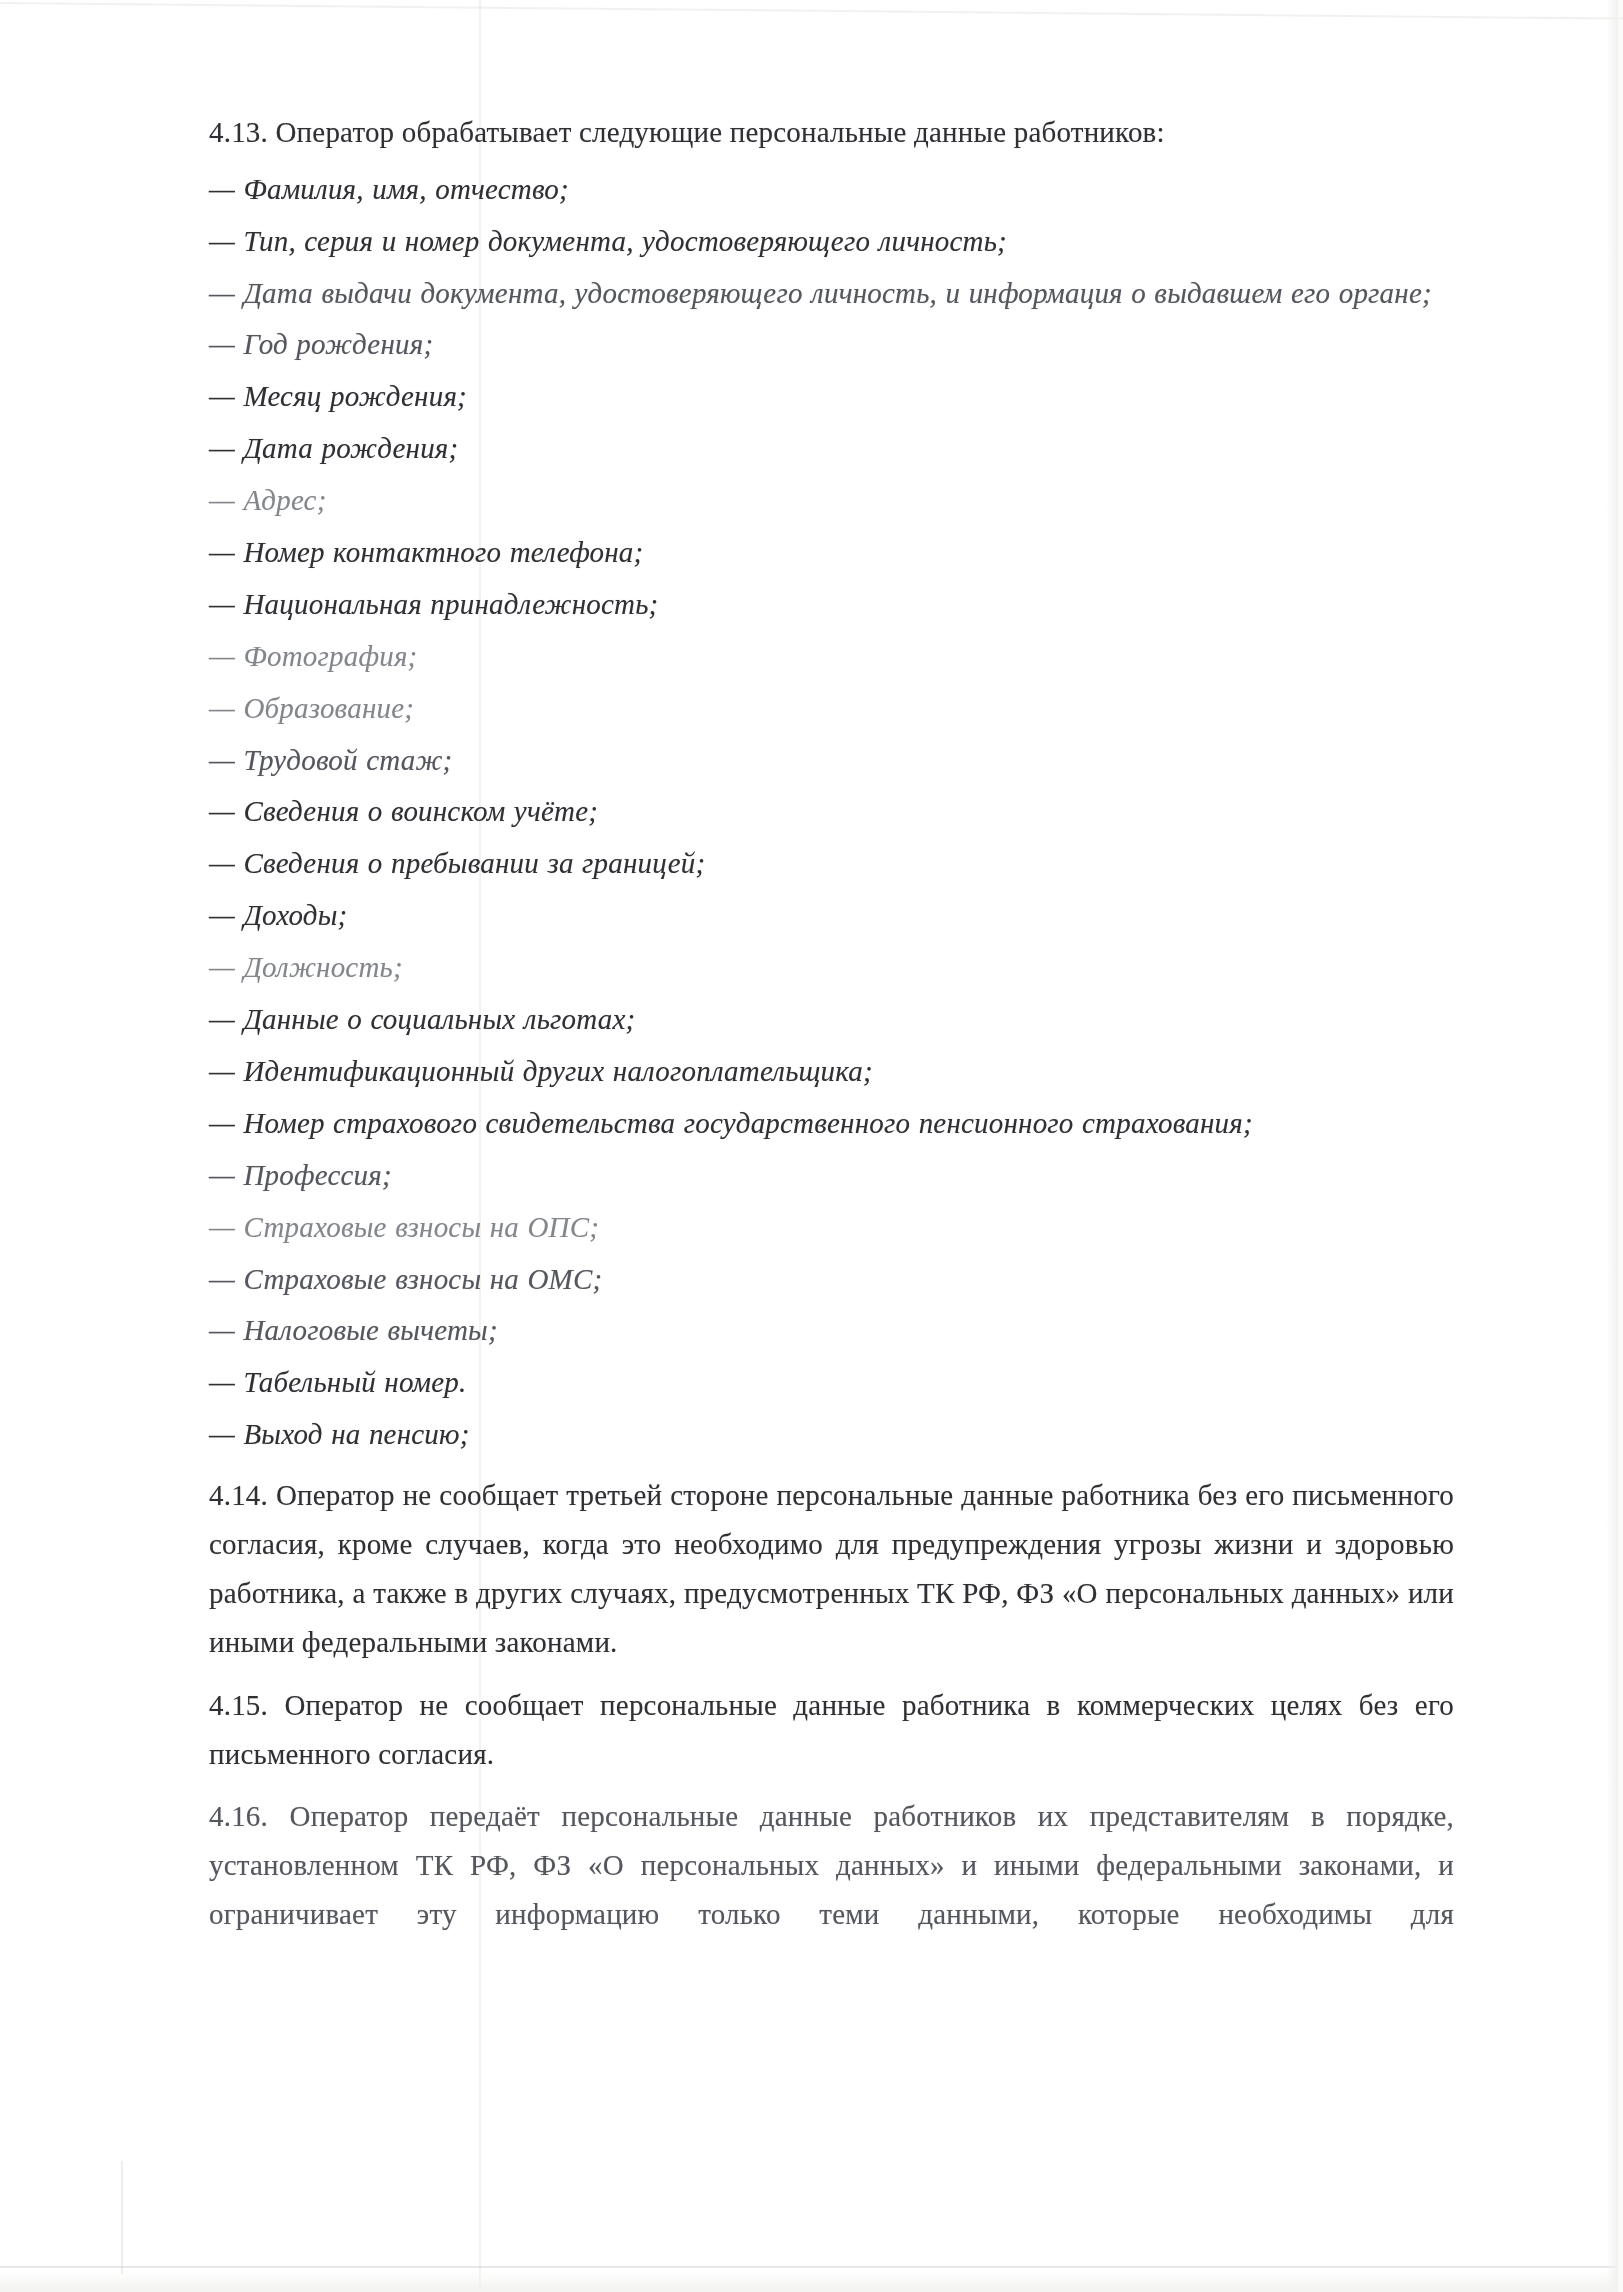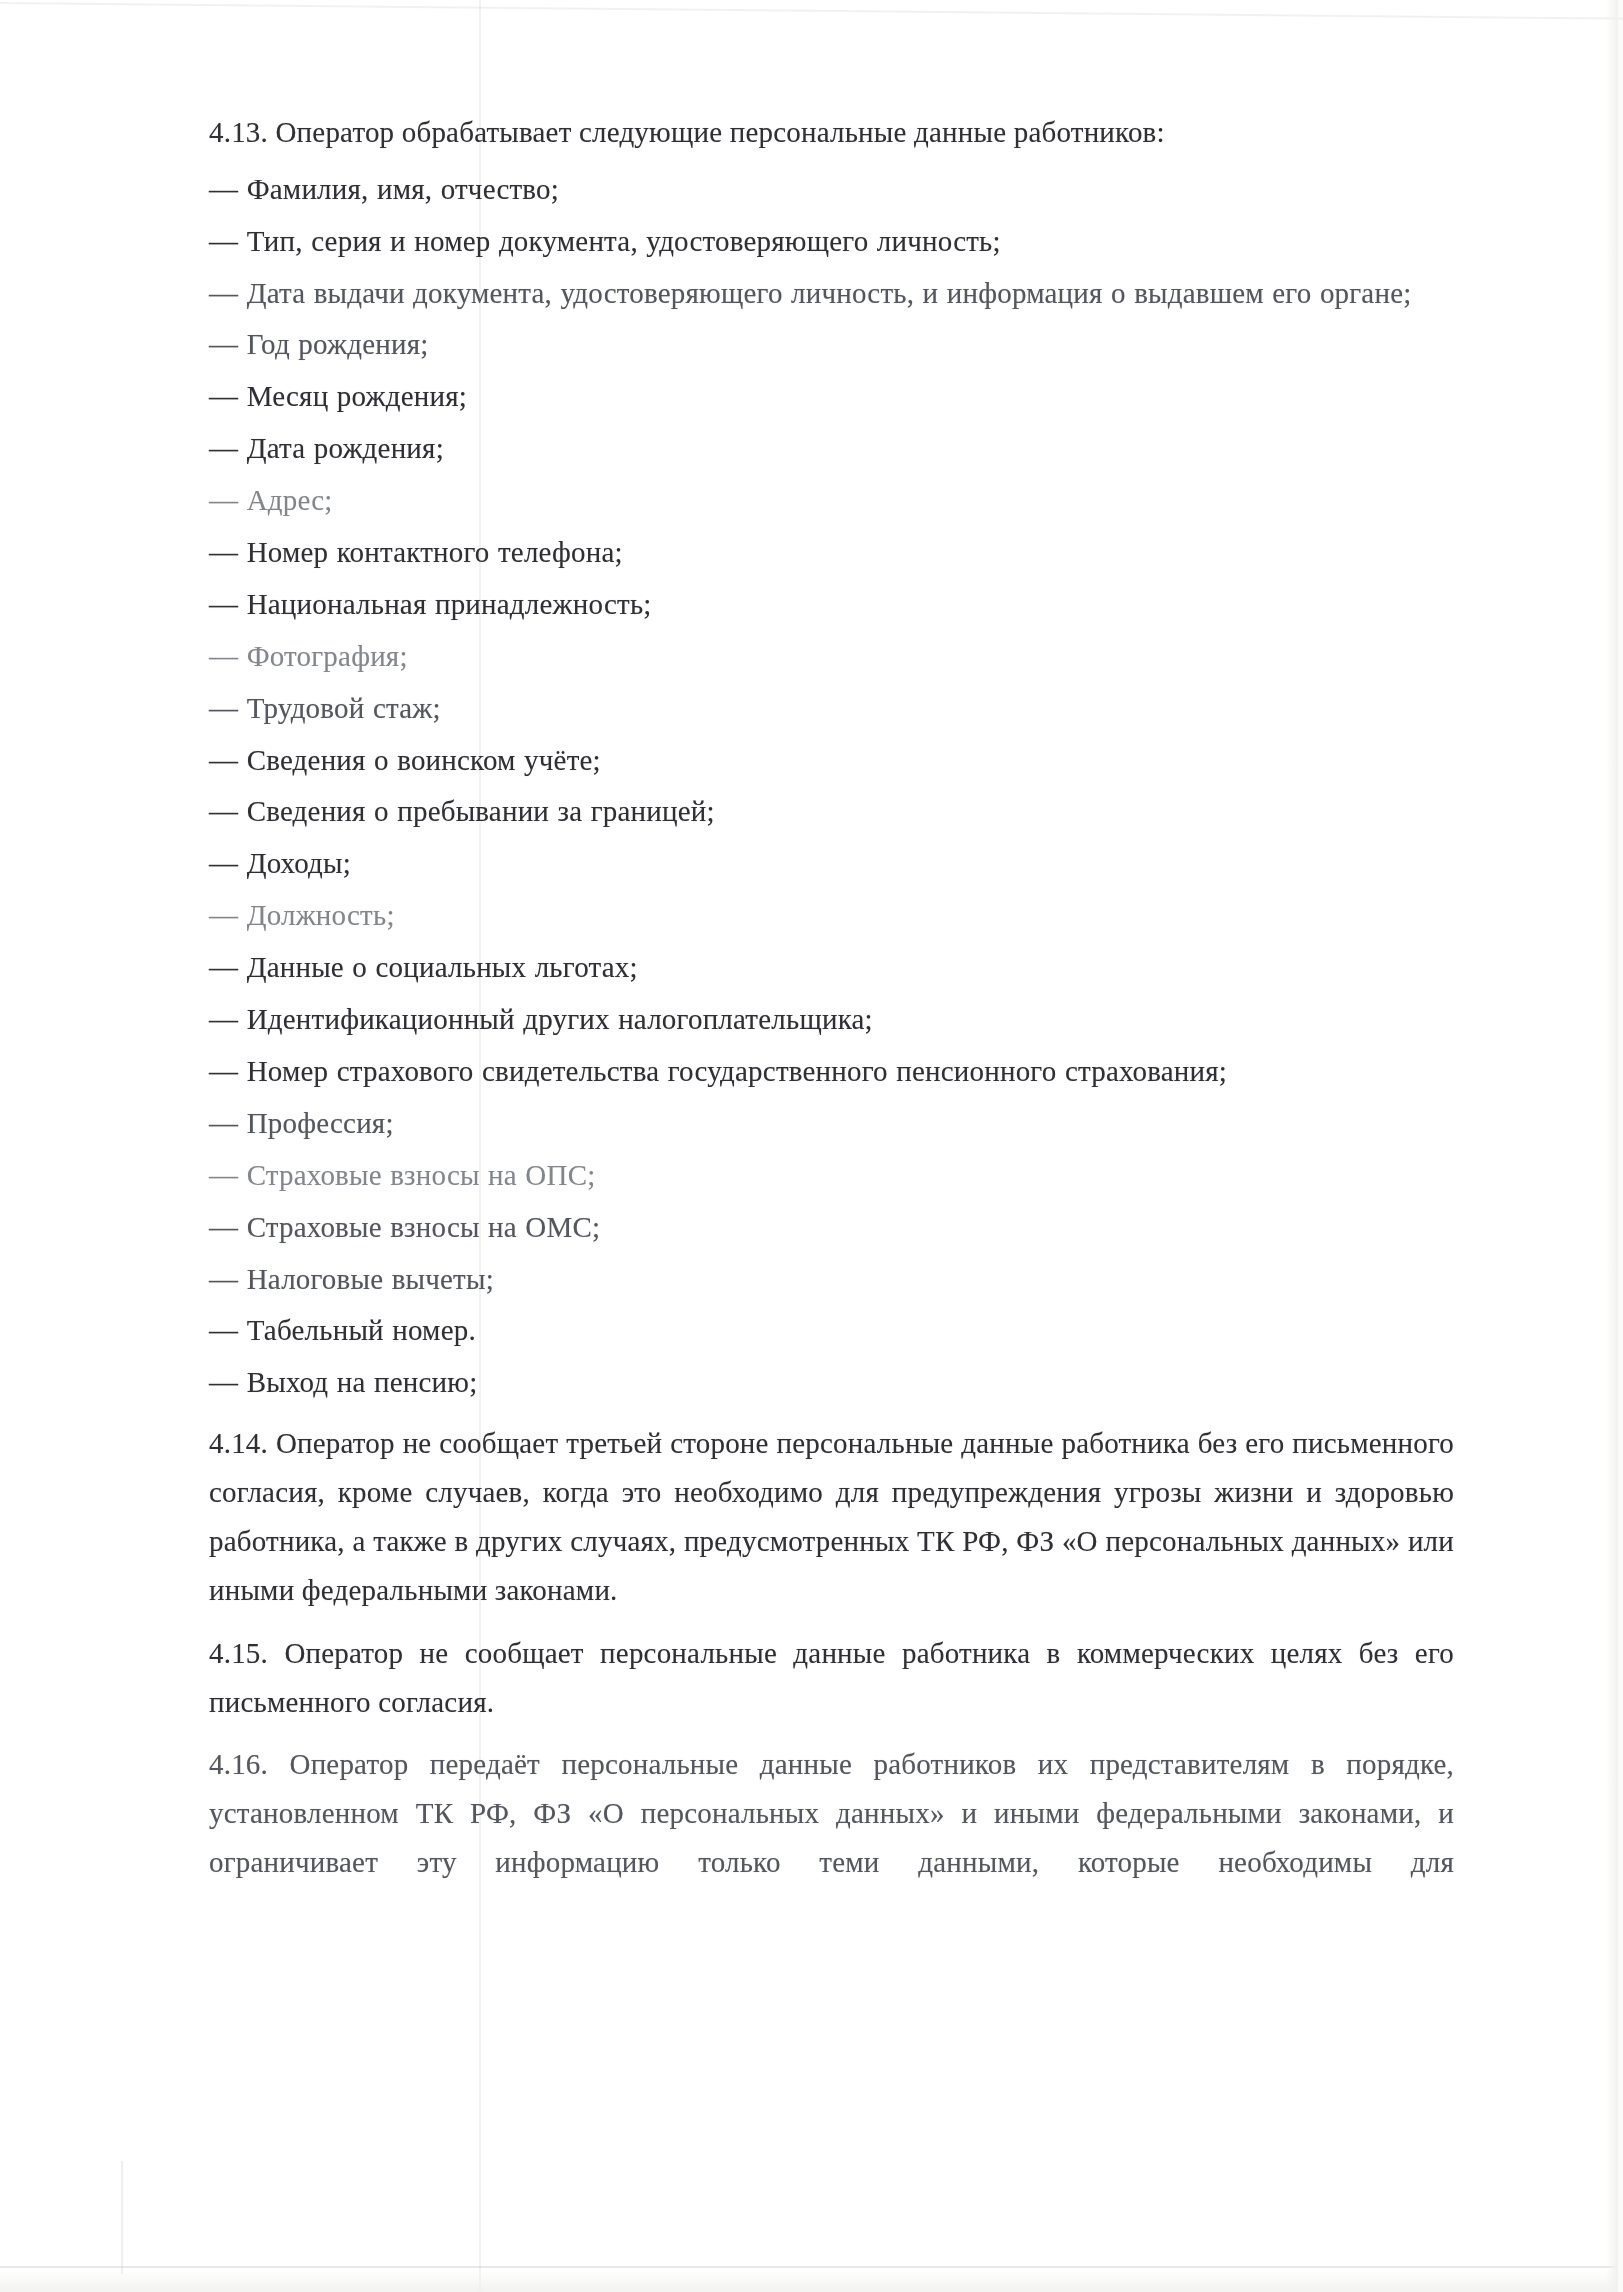--- a/index.html
+++ b/index.html
@@ -23,21 +23,21 @@
   }
   .para {
     margin: 0;
     font-size: 29px;
     line-height: 49px;
     letter-spacing: 0.2px;
   }
   .heading { margin-bottom: 11.8px; line-height: 45px; }
   .body-para { text-align: justify; margin-top: 13.7px; }
   .justify-all { text-align: justify; text-align-last: justify; }
-  #pd-list { margin: 0 0 7.8px 0; }
+  #pd-list { margin: 0 0 7.8px 0; font-style: italic; }
   .item {
     margin: 0 0 6.9px 0;
     font-size: 29px;
     line-height: 45px;
     letter-spacing: 0.2px;
     word-spacing: 1px;
     text-align: justify;
   }
   .tone-dark   { color: #2f2f34; }
   .tone-medium { color: #54575d; }
@@ -77,20 +77,21 @@
         <p class="item tone-dark"><span>— </span><span>Фамилия, имя, отчество;</span></p>
         <p class="item tone-dark"><span>— </span><span>Тип, серия и номер документа, удостоверяющего личность;</span></p>
         <p class="item tone-medium"><span>— </span><span>Дата выдачи документа, удостоверяющего личность, и информация о выдавшем его органе;</span></p>
         <p class="item tone-medium"><span>— </span><span>Год рождения;</span></p>
         <p class="item tone-dark"><span>— </span><span>Месяц рождения;</span></p>
         <p class="item tone-dark"><span>— </span><span>Дата рождения;</span></p>
         <p class="item tone-light"><span>— </span><span>Адрес;</span></p>
         <p class="item tone-dark"><span>— </span><span>Номер контактного телефона;</span></p>
         <p class="item tone-dark"><span>— </span><span>Национальная принадлежность;</span></p>
         <p class="item tone-light"><span>— </span><span>Фотография;</span></p>
+        <p class="item tone-light"><span>— </span><span>Образование;</span></p>
         <p class="item tone-medium"><span>— </span><span>Трудовой стаж;</span></p>
         <p class="item tone-dark"><span>— </span><span>Сведения о воинском учёте;</span></p>
         <p class="item tone-dark"><span>— </span><span>Сведения о пребывании за границей;</span></p>
         <p class="item tone-dark"><span>— </span><span>Доходы;</span></p>
         <p class="item tone-light"><span>— </span><span>Должность;</span></p>
         <p class="item tone-dark"><span>— </span><span>Данные о социальных льготах;</span></p>
         <p class="item tone-dark"><span>— </span><span>Идентификационный других налогоплательщика;</span></p>
         <p class="item tone-dark"><span>— </span><span>Номер страхового свидетельства государственного пенсионного страхования;</span></p>
         <p class="item tone-medium"><span>— </span><span>Профессия;</span></p>
         <p class="item tone-light"><span>— </span><span>Страховые взносы на ОПС;</span></p>

